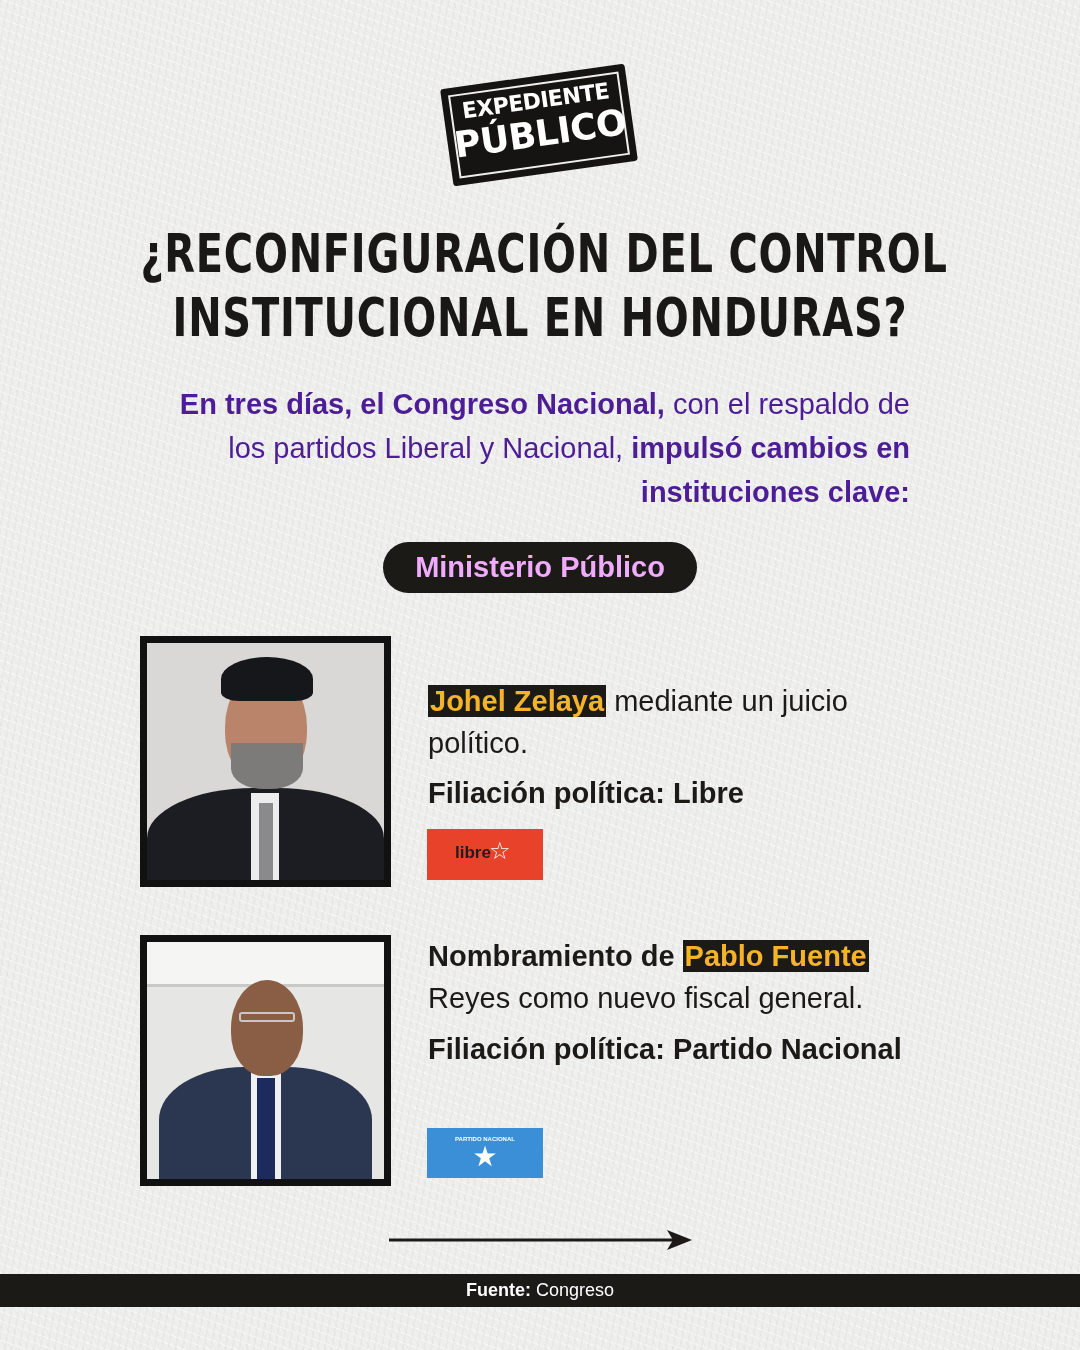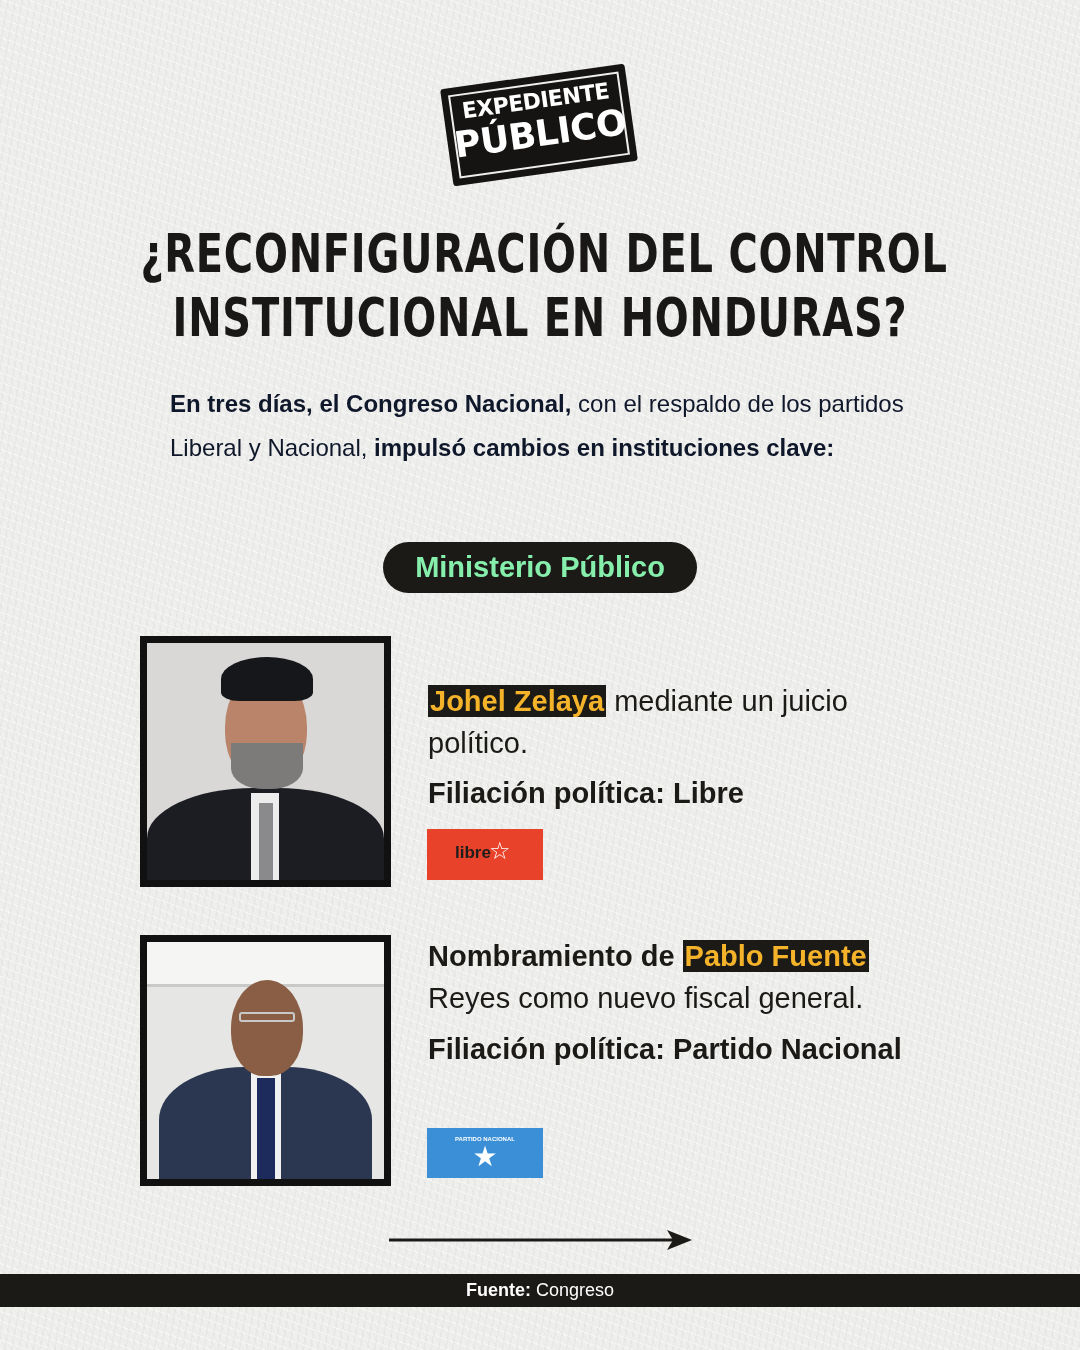--- a/index.html
+++ b/index.html
@@ -18,25 +18,25 @@
   .stamp .l1,.stamp .l2{position:absolute;left:0;right:0;text-align:center;color:#fff;
     font-family:"DejaVu Sans", sans-serif;font-weight:bold;letter-spacing:-0.5px;}
   .stamp .l1{top:12px;font-size:22px;}
   .stamp .l2{top:38px;font-size:36px;line-height:40px;}
   
   .title{left:0;width:1080px;top:222px;text-align:center;
     font-family:"DejaVu Sans", sans-serif;font-weight:bold;font-size:54px;line-height:64px;
     color:#1a1816;transform:scaleX(0.74);transform-origin:center top;letter-spacing:1px;}
   .title div{white-space:nowrap;}
   
-  .intro{left:170px;width:740px;top:382px;text-align:left;font-size:24px;line-height:44px;color:#0f172a;}
+  .intro{left:170px;width:740px;top:382px;text-align:right;font-size:29px;line-height:44px;color:#4c1d95;}
   .intro b{font-weight:bold;}
   
   .pill{left:383px;top:542px;width:314px;height:51px;border-radius:26px;background:#1c1a17;
-    color:#86efac;font-weight:bold;font-size:29px;line-height:51px;text-align:center;}
+    color:#f0abfc;font-weight:bold;font-size:29px;line-height:51px;text-align:center;}
   
   .frame{left:140px;width:251px;height:251px;background:#111;box-sizing:border-box;padding:7px;}
   .photo{width:100%;height:100%;position:relative;overflow:hidden;}
   .p1{background:#d9d8d6;}
   .p2{background:#e6e6e4;}
   .head{position:absolute;border-radius:50% 50% 45% 45%;}
   .body{position:absolute;border-radius:40% 40% 0 0;}
   
   .txt{left:428px;font-size:29px;line-height:42px;color:#1c1a17;}
   .txt b{font-weight:bold;}

